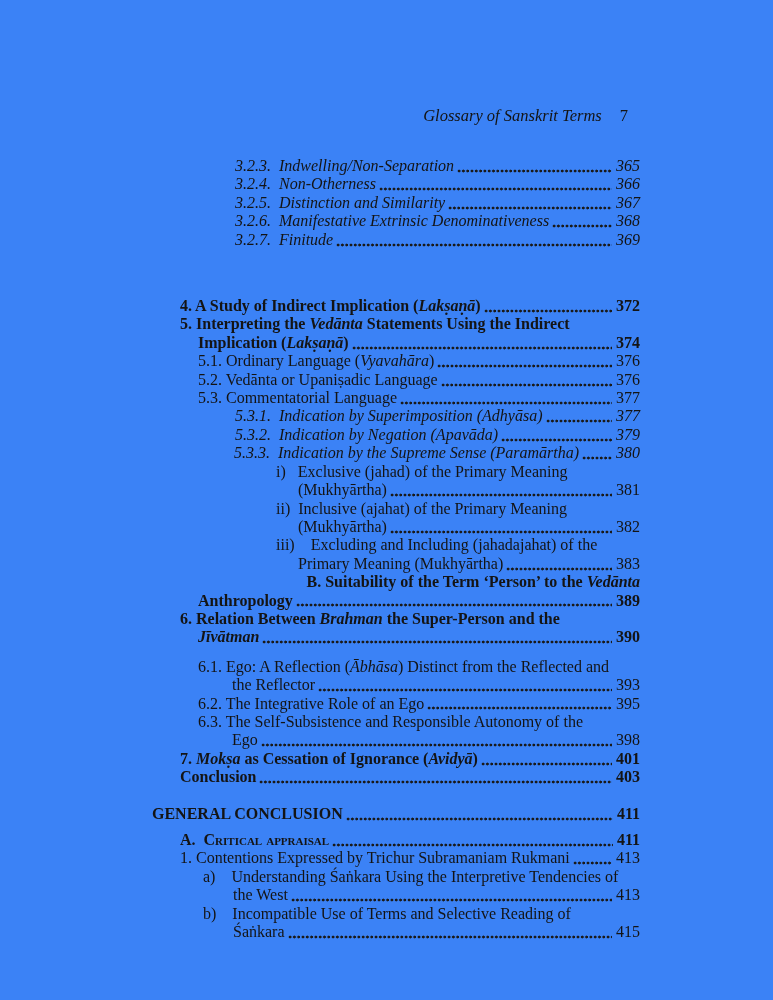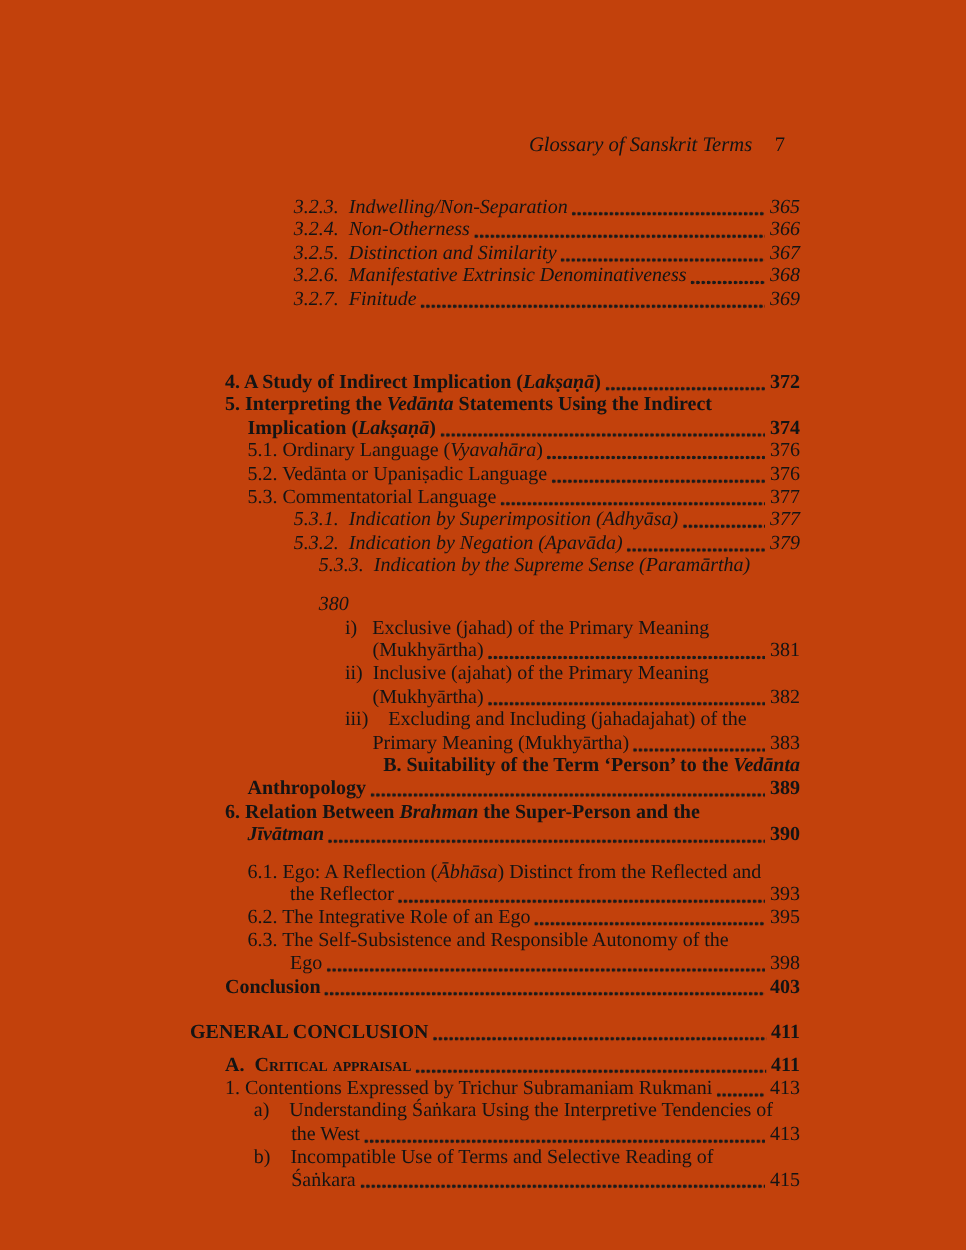--- a/index.html
+++ b/index.html
@@ -4,21 +4,21 @@
 <style>
   * { margin: 0; padding: 0; box-sizing: border-box; }
   html, body { background: #ffffff; }
   body {
     width: 773px; height: 1000px;
     position: relative;
     font-family: "Liberation Serif", "DejaVu Serif", serif;
     color: #141414;
     overflow: hidden;
   }
-  .page { position: absolute; inset: 0; background: #c2410c; }
+  .page { position: absolute; inset: 0; background: #3b82f6; }
 
   
   .header {
     position: absolute;
     top: 106px; left: 152px; width: 488px;
     padding-right: 12px;
     text-align: right;
     font-size: 16.5px;
     line-height: 20px;
     white-space: pre;
@@ -98,21 +98,21 @@
       <div class="entry normal">
         <div class="line" style="margin-left: 46px;"><span class="text"><span>5.3. Commentatorial Language</span></span><span class="leader"></span><span class="pagenum">377</span></div>
       </div>
       <div class="entry italic">
         <div class="line" style="margin-left: 83px;"><span class="text"><span>5.3.1.  Indication by Superimposition (Adhyāsa)</span></span><span class="leader"></span><span class="pagenum">377</span></div>
       </div>
       <div class="entry italic">
         <div class="line" style="margin-left: 83px;"><span class="text"><span>5.3.2.  Indication by Negation (Apavāda)</span></span><span class="leader"></span><span class="pagenum">379</span></div>
       </div>
       <div class="entry italic">
-        <div class="line" style="margin-left: 103px; flex-direction: column;"><span class="text"><span>5.3.3.  Indication by the Supreme Sense (Paramārtha)</span></span><span class="leader"></span><span class="pagenum">380</span></div>
+        <div class="line" style="margin-left: 82px;"><span class="text"><span>5.3.3.  Indication by the Supreme Sense (Paramārtha)</span></span><span class="leader"></span><span class="pagenum">380</span></div>
       </div>
       <div class="entry normal">
         <div class="line" style="margin-left: 124px;"><span class="text"><span>i)   Exclusive (jahad) of the Primary Meaning</span></span></div>
         <div class="line" style="margin-left: 146px;"><span class="text"><span>(Mukhyārtha)</span></span><span class="leader"></span><span class="pagenum">381</span></div>
       </div>
       <div class="entry normal">
         <div class="line" style="margin-left: 124px;"><span class="text"><span>ii)  Inclusive (ajahat) of the Primary Meaning</span></span></div>
         <div class="line" style="margin-left: 146px;"><span class="text"><span>(Mukhyārtha)</span></span><span class="leader"></span><span class="pagenum">382</span></div>
       </div>
       <div class="entry normal">
@@ -132,20 +132,23 @@
         <div class="line" style="margin-left: 80px;"><span class="text"><span>the Reflector</span></span><span class="leader"></span><span class="pagenum">393</span></div>
       </div>
       <div class="entry normal">
         <div class="line" style="margin-left: 46px;"><span class="text"><span>6.2. The Integrative Role of an Ego</span></span><span class="leader"></span><span class="pagenum">395</span></div>
       </div>
       <div class="entry normal">
         <div class="line" style="margin-left: 46px;"><span class="text"><span>6.3. The Self-Subsistence and Responsible Autonomy of the</span></span></div>
         <div class="line" style="margin-left: 80px;"><span class="text"><span>Ego</span></span><span class="leader"></span><span class="pagenum">398</span></div>
       </div>
       <div class="entry bold">
+        <div class="line" style="margin-left: 28px;"><span class="text"><span>7. </span><span class="it">Mokṣa</span><span> as Cessation of Ignorance (</span><span class="it">Avidyā</span><span>)</span></span><span class="leader"></span><span class="pagenum">401</span></div>
+      </div>
+      <div class="entry bold">
         <div class="line" style="margin-left: 28px;"><span class="text"><span>Conclusion</span></span><span class="leader"></span><span class="pagenum">403</span></div>
       </div>
       <div class="entry bold gap-large">
         <div class="line" style="margin-left: 0px;"><span class="text"><span>GENERAL CONCLUSION</span></span><span class="leader"></span><span class="pagenum">411</span></div>
       </div>
       <div class="entry bold gap-small">
         <div class="line" style="margin-left: 28px;"><span class="text"><span>A.  </span><span class="sc">Critical appraisal</span></span><span class="leader"></span><span class="pagenum">411</span></div>
       </div>
       <div class="entry normal">
         <div class="line" style="margin-left: 28px;"><span class="text"><span>1. Contentions Expressed by Trichur Subramaniam Rukmani</span></span><span class="leader"></span><span class="pagenum">413</span></div>

